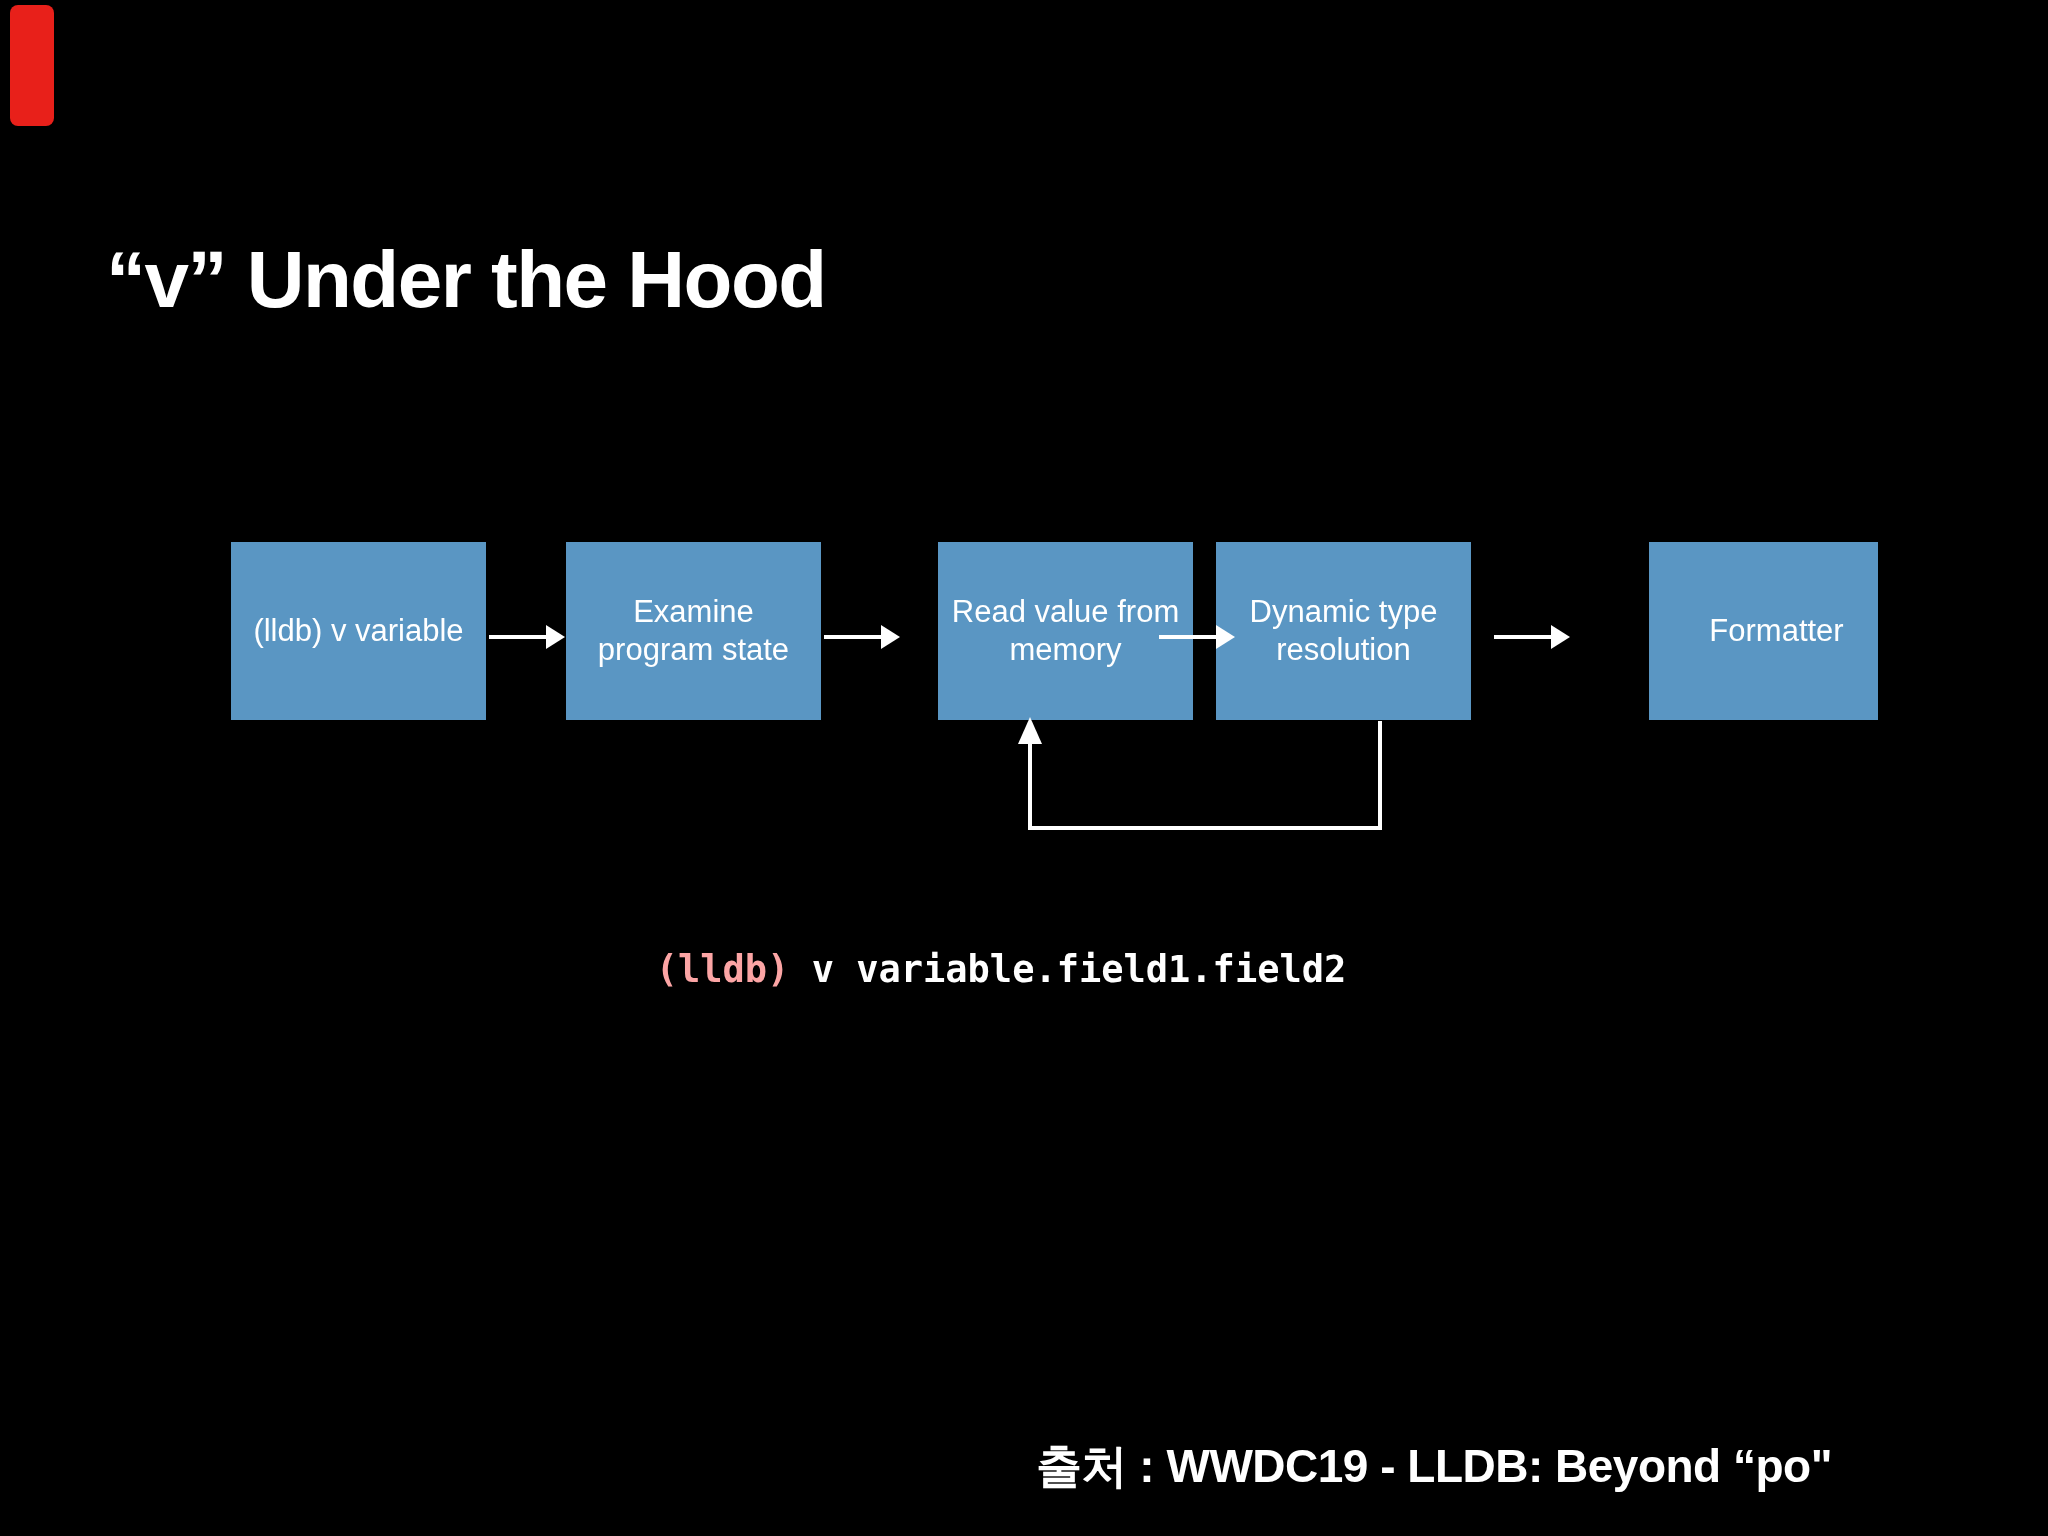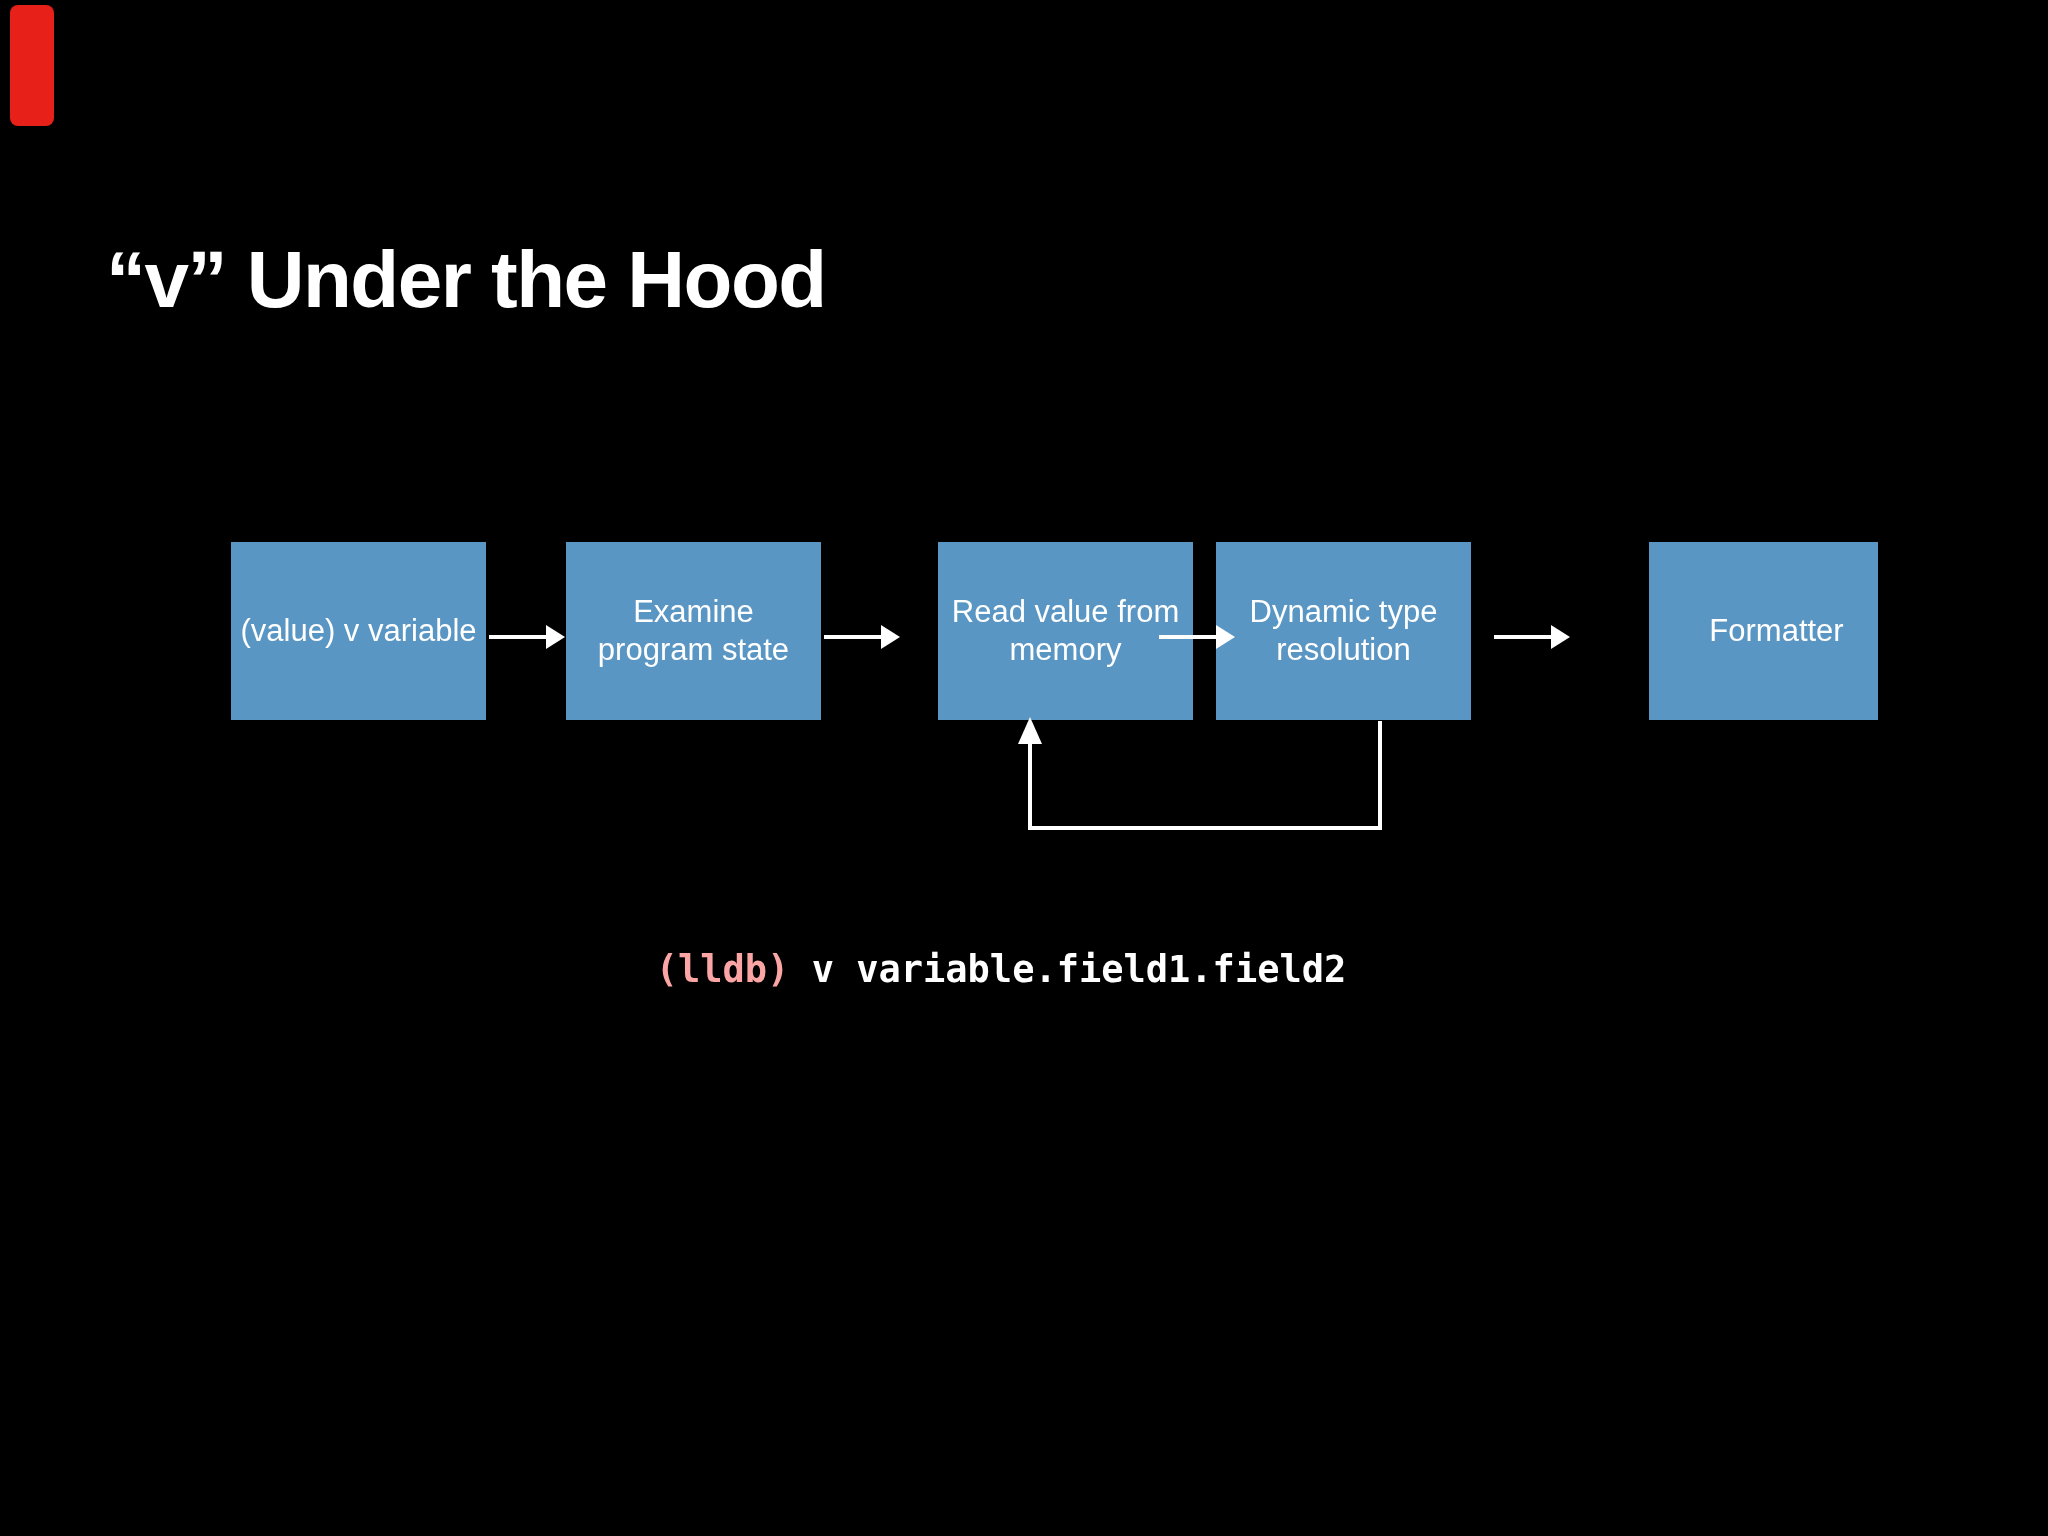--- a/index.html
+++ b/index.html
@@ -49,21 +49,21 @@
 <body>
 
 <div class="slide">
 
   <div class="red-marker"></div>
 
   <h1 class="title">“v” Under the Hood</h1>
 
   <div>
     <div class="flow-box b1">
-      <span class="line">(value) v variable</span>
+      <span class="line">(lldb) v variable</span>
       <span class="line"></span>
     </div>
     <div class="flow-box b2">
       <span class="line">Examine</span>
       <span class="line">program state</span>
     </div>
     <div class="flow-box b3">
       <span class="line">Read value from</span>
       <span class="line">memory</span>
     </div>
@@ -95,14 +95,15 @@
       </g>
       <g>
         <path d="M1380,721 L1380,828 L1030,828 L1030,742" fill="none" stroke="#ffffff" stroke-width="4"></path>
         <polygon points="1018,744 1030,717 1042,744" fill="#ffffff"></polygon>
       </g>
     </svg>
   </div>
 
   <div class="code-line"><span class="code-prompt">(lldb)</span><span> v variable.field1.field2</span></div>
 
+  <div class="source-credit">출처 : WWDC19 - LLDB: Beyond “po"</div>
 
 </div>
 
 </body></html>

